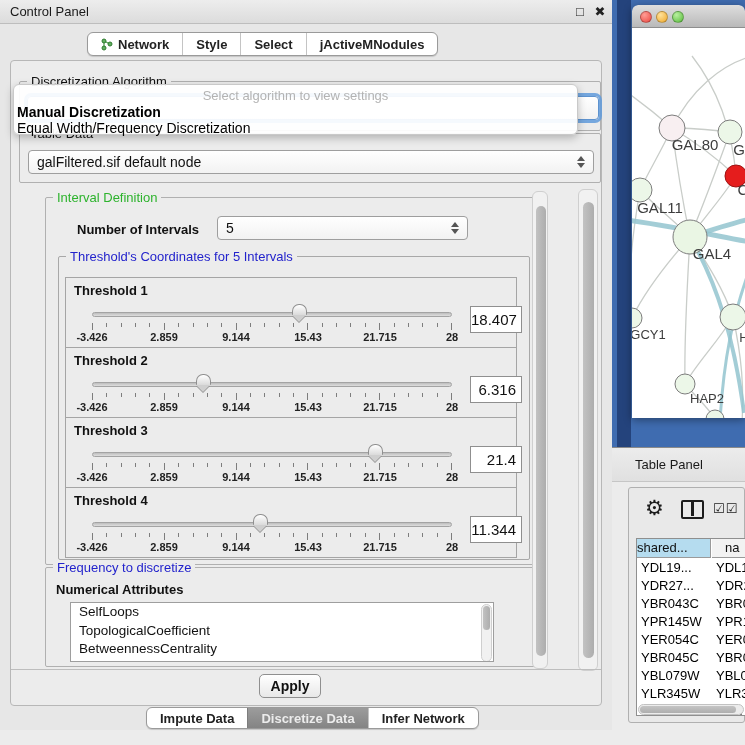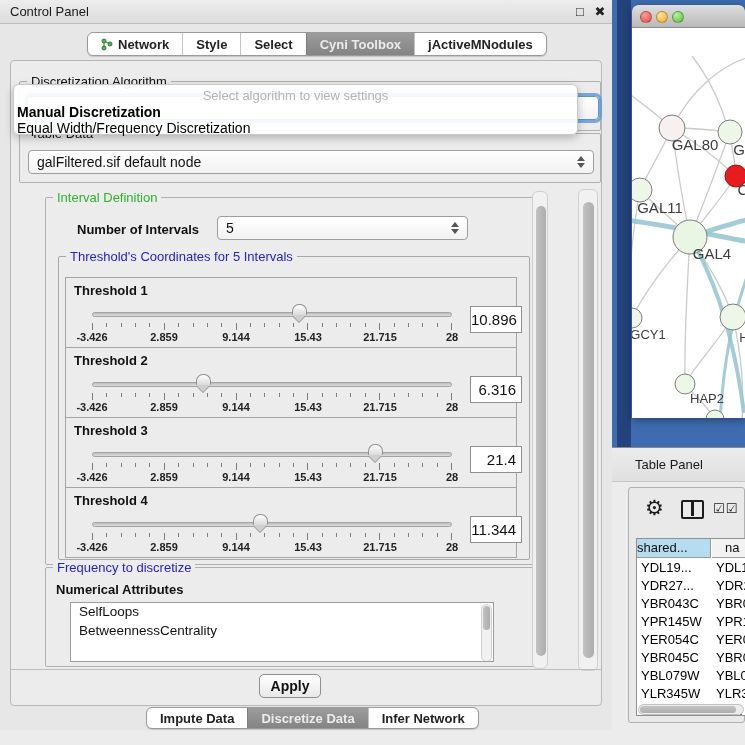--- a/index.html
+++ b/index.html
@@ -115,23 +115,20 @@
               <circle cx="9" cy="6" r="2" fill="#5fae5f" stroke="#2f7a2f"></circle>
             </svg>
             <span>Network</span>
           </div>
           <div class="seg">
             <span>Style</span>
           </div>
           <div class="seg">
             <span>Select</span>
           </div>
-          <div class="seg selected">
-            <span>Cyni Toolbox</span>
-          </div>
           <div class="seg">
             <span>jActiveMNodules</span>
           </div>
         </div>
     </div>
 
     <div class="abs main-panel">
 
       <div class="group" style="left:8px; top:20px; width:582px; height:50px;">
         <span class="group-label">Discretization Algorithm</span>
@@ -200,21 +197,21 @@
                   <i class="major"></i>
                 </div>
     <div class="th-scale">
                   <span style="left: 0px;">-3.426</span>
                   <span style="left: 72px;">2.859</span>
                   <span style="left: 144px;">9.144</span>
                   <span style="left: 216px;">15.43</span>
                   <span style="left: 288px;">21.715</span>
                   <span style="left: 360px;">28</span>
                 </div>
-    <div class="th-value">10.896</div>
+    <div class="th-value">18.407</div>
   </div>
 
   <div class="th-panel" style="top: 90px;">
     <span class="th-label">Threshold 2</span>
     <div class="th-track"></div>
     <div class="th-thumb" style="left: 137.599px;">
                   <span class="cap"></span>
                   <span class="tip"></span>
                 </div>
     <div class="th-ticks">
@@ -350,20 +347,21 @@
 </div>
         </div>
       </div>
 
       <div class="group" style="left:34px; top:506px; width:494px; height:100px;">
         <span class="group-label blue">Frequency to discretize</span>
         <span class="abs" style="left:10px; top:14px; font-size:13px; font-weight:700; color:#111;">Numerical Attributes</span>
         <div class="attr-list" style="left:24px; top:34px; width:424px; height:60px;">
           <div id="attrItems">
               <div class="attr-item">SelfLoops</div>
+              <div class="attr-item">TopologicalCoefficient</div>
               <div class="attr-item">BetweennessCentrality</div>
             </div>
           <div class="sb-v" style="right:1px; top:1px; width:11px; height:58px;">
             <div class="sb-thumb" style="left:1px; top:1px; width:7px; height:24px;"></div>
           </div>
         </div>
       </div>
 
       <div class="sb-v" style="left:521px; top:130px; width:16px; height:478px;">
         <div class="sb-thumb" style="left:3px; top:14px; width:10px; height:450px;"></div>

